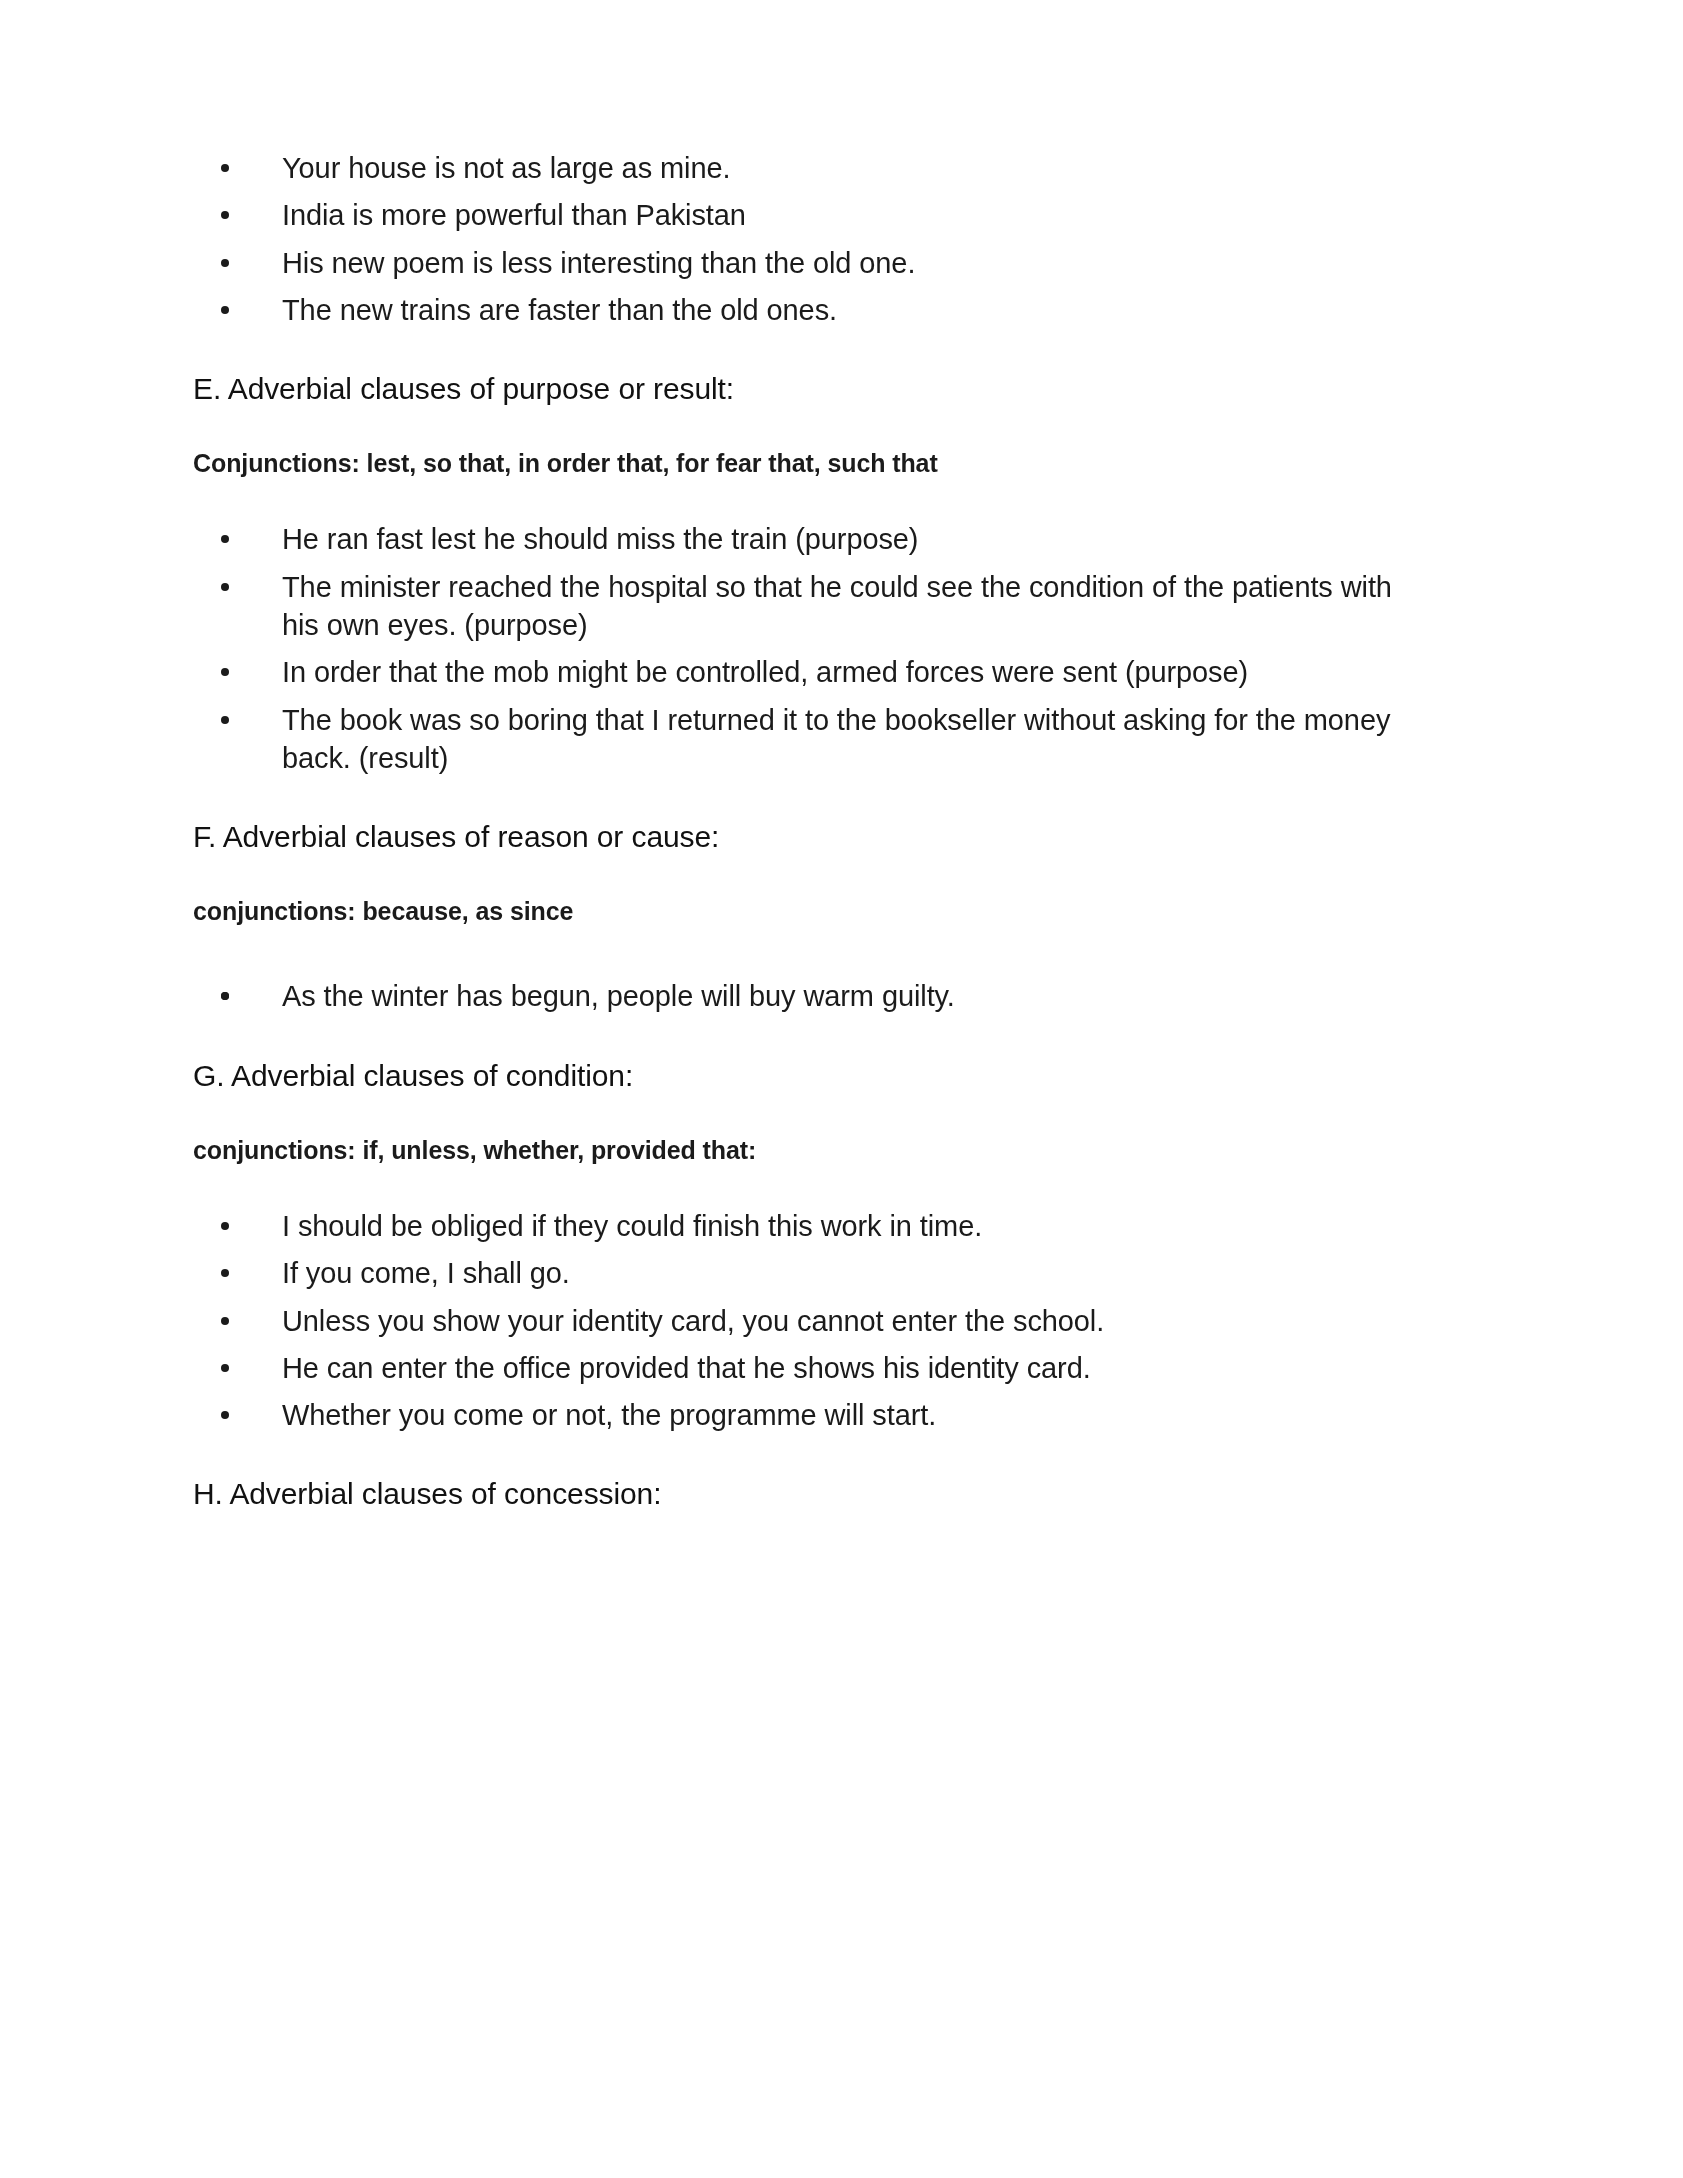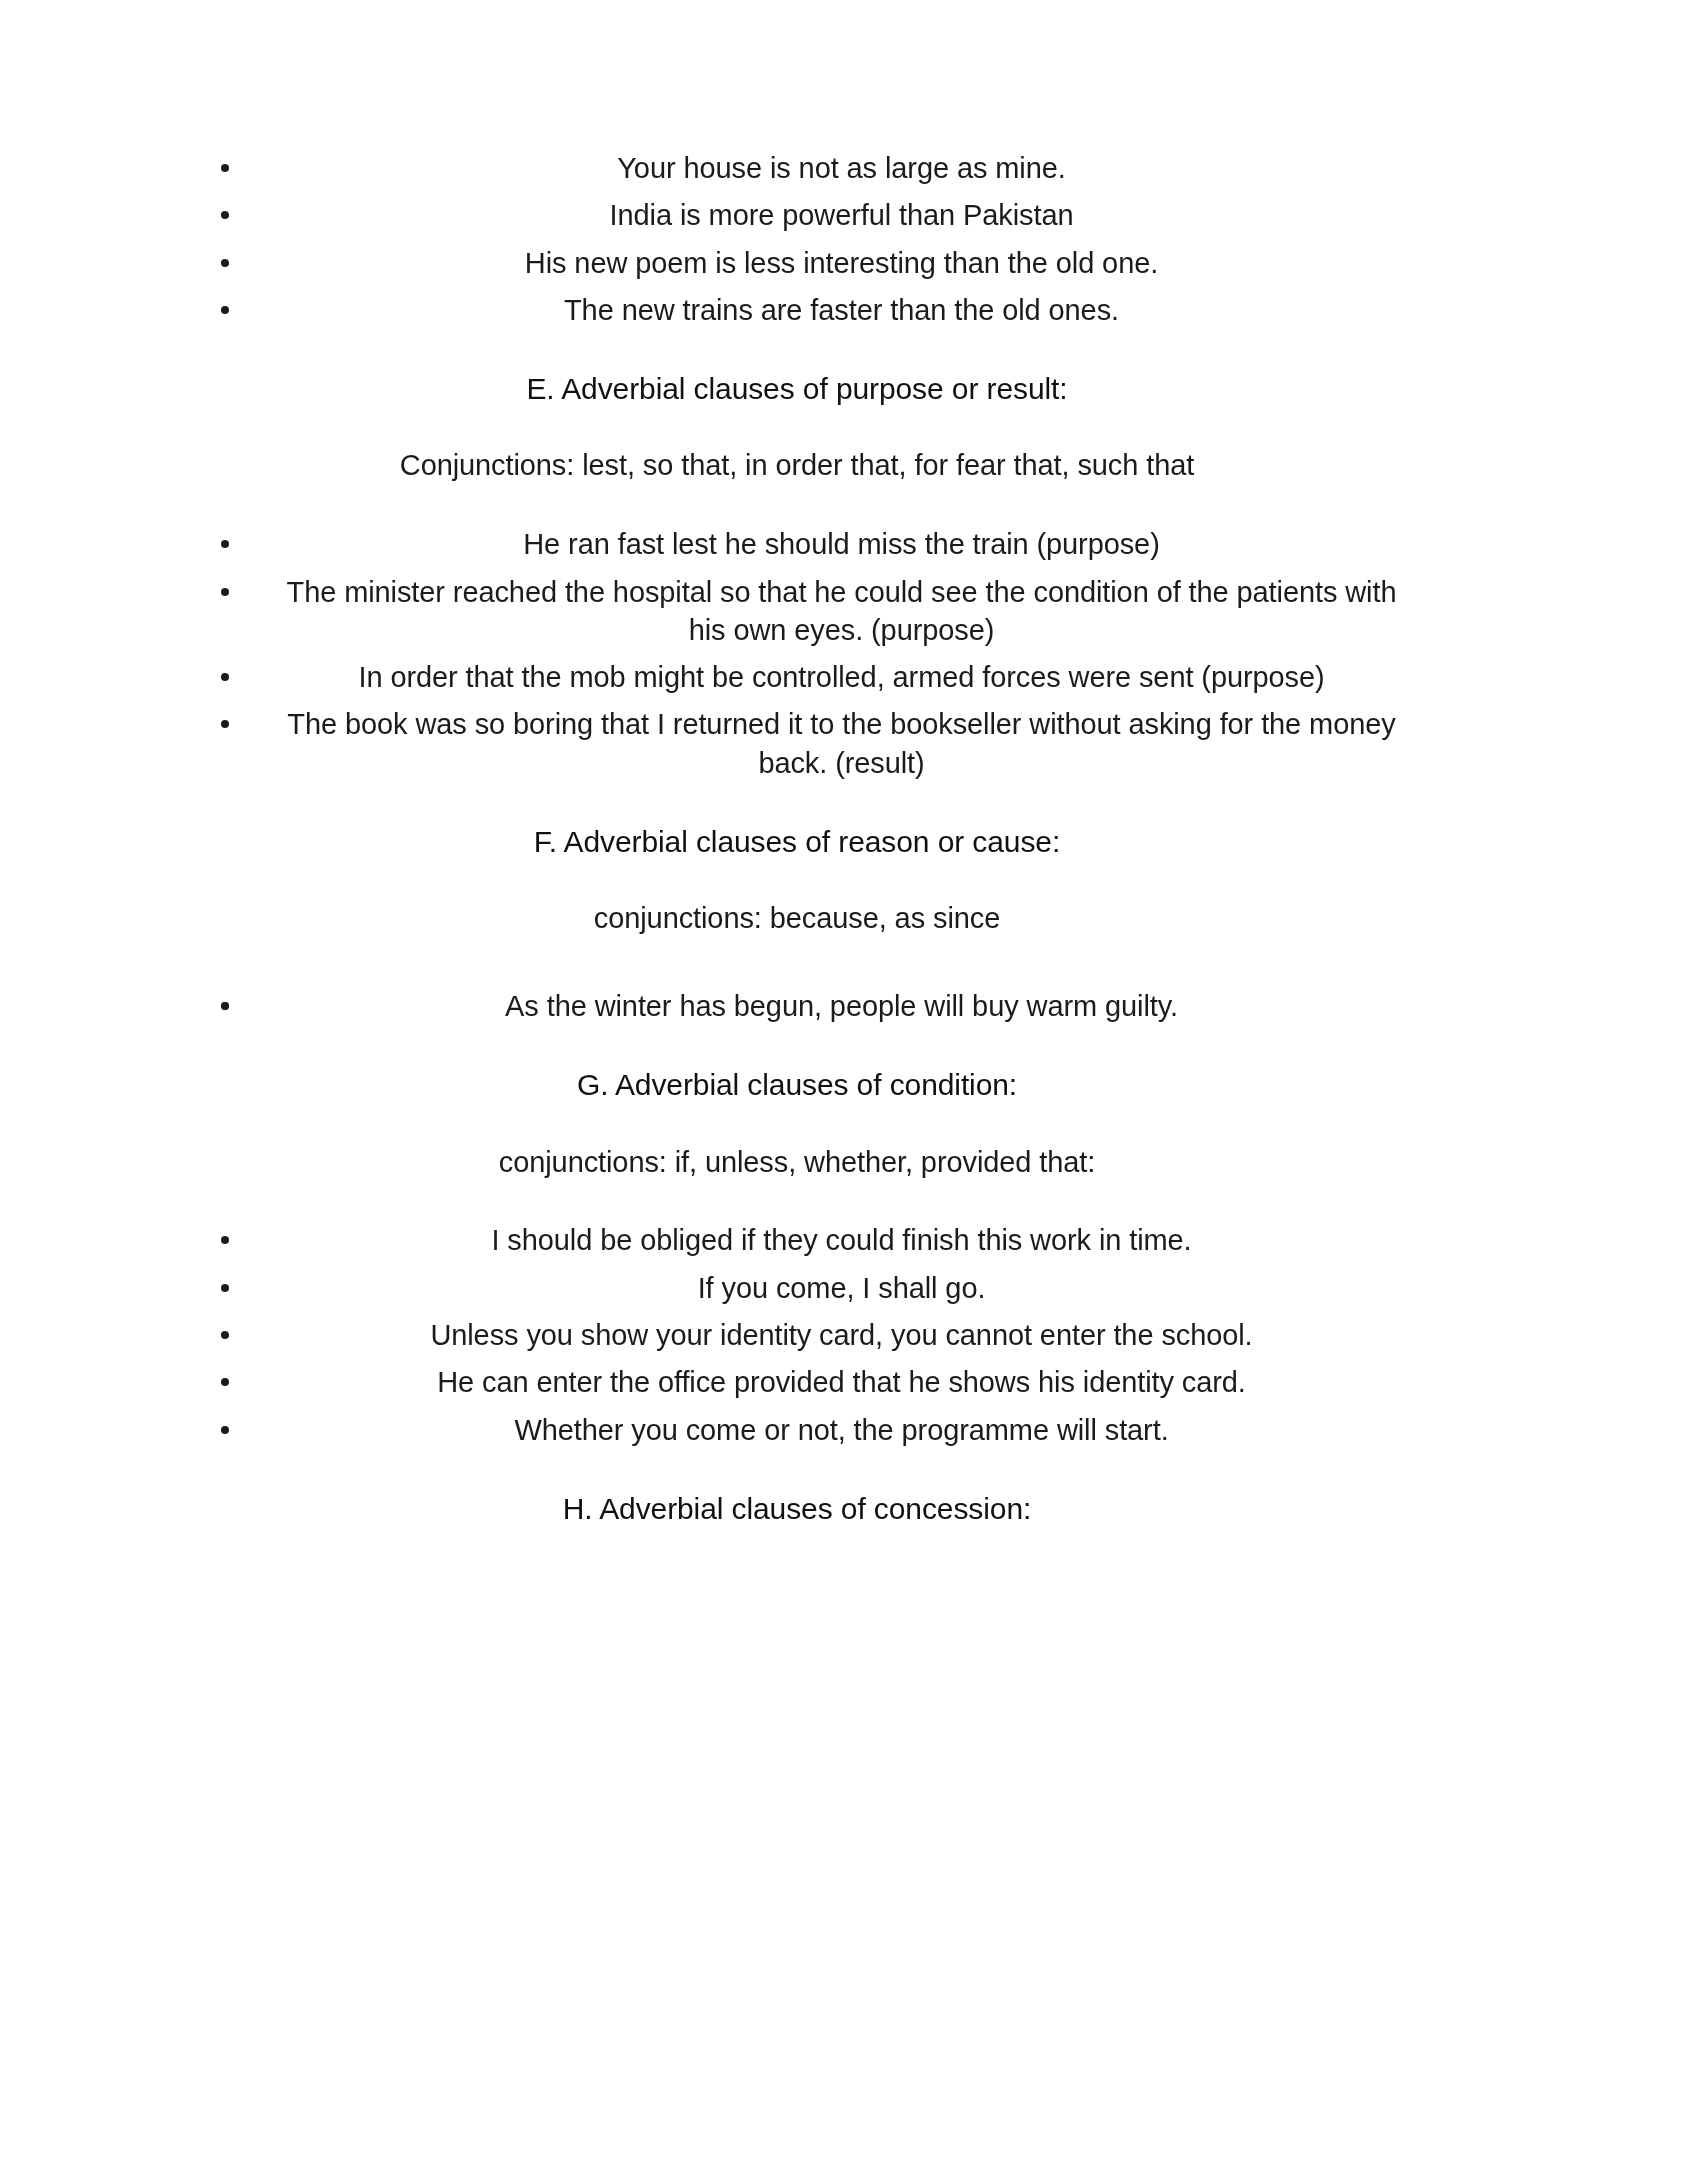--- a/index.html
+++ b/index.html
@@ -15,41 +15,41 @@
     color: #1a1a1a;
     -webkit-font-smoothing: antialiased;
   }
   .page {
     position: relative;
     width: 1683px;
     height: 2178px;
     background: #ffffff;
     box-sizing: border-box;
     padding: 149px 297px 119px 193px;
-    text-align: center;
   }
   .doc-body {
     width: 1208px;
   }
 
   
   .section-heading {
     font-size: 30px;
     font-weight: normal;
     line-height: 1.18;
     margin: 0;
     letter-spacing: -0.1px;
     color: #111111;
   }
   .para {
-    font-size: 29px;
+    font-size: 25px;
     line-height: 1.2;
     margin: 0;
     color: #1b1b1b;
     letter-spacing: -0.1px;
+    font-weight: bold;
   }
 
   
   ul.bullets {
     list-style: none;
     margin: 0;
     padding: 0;
   }
   ul.bullets > li {
     position: relative;

